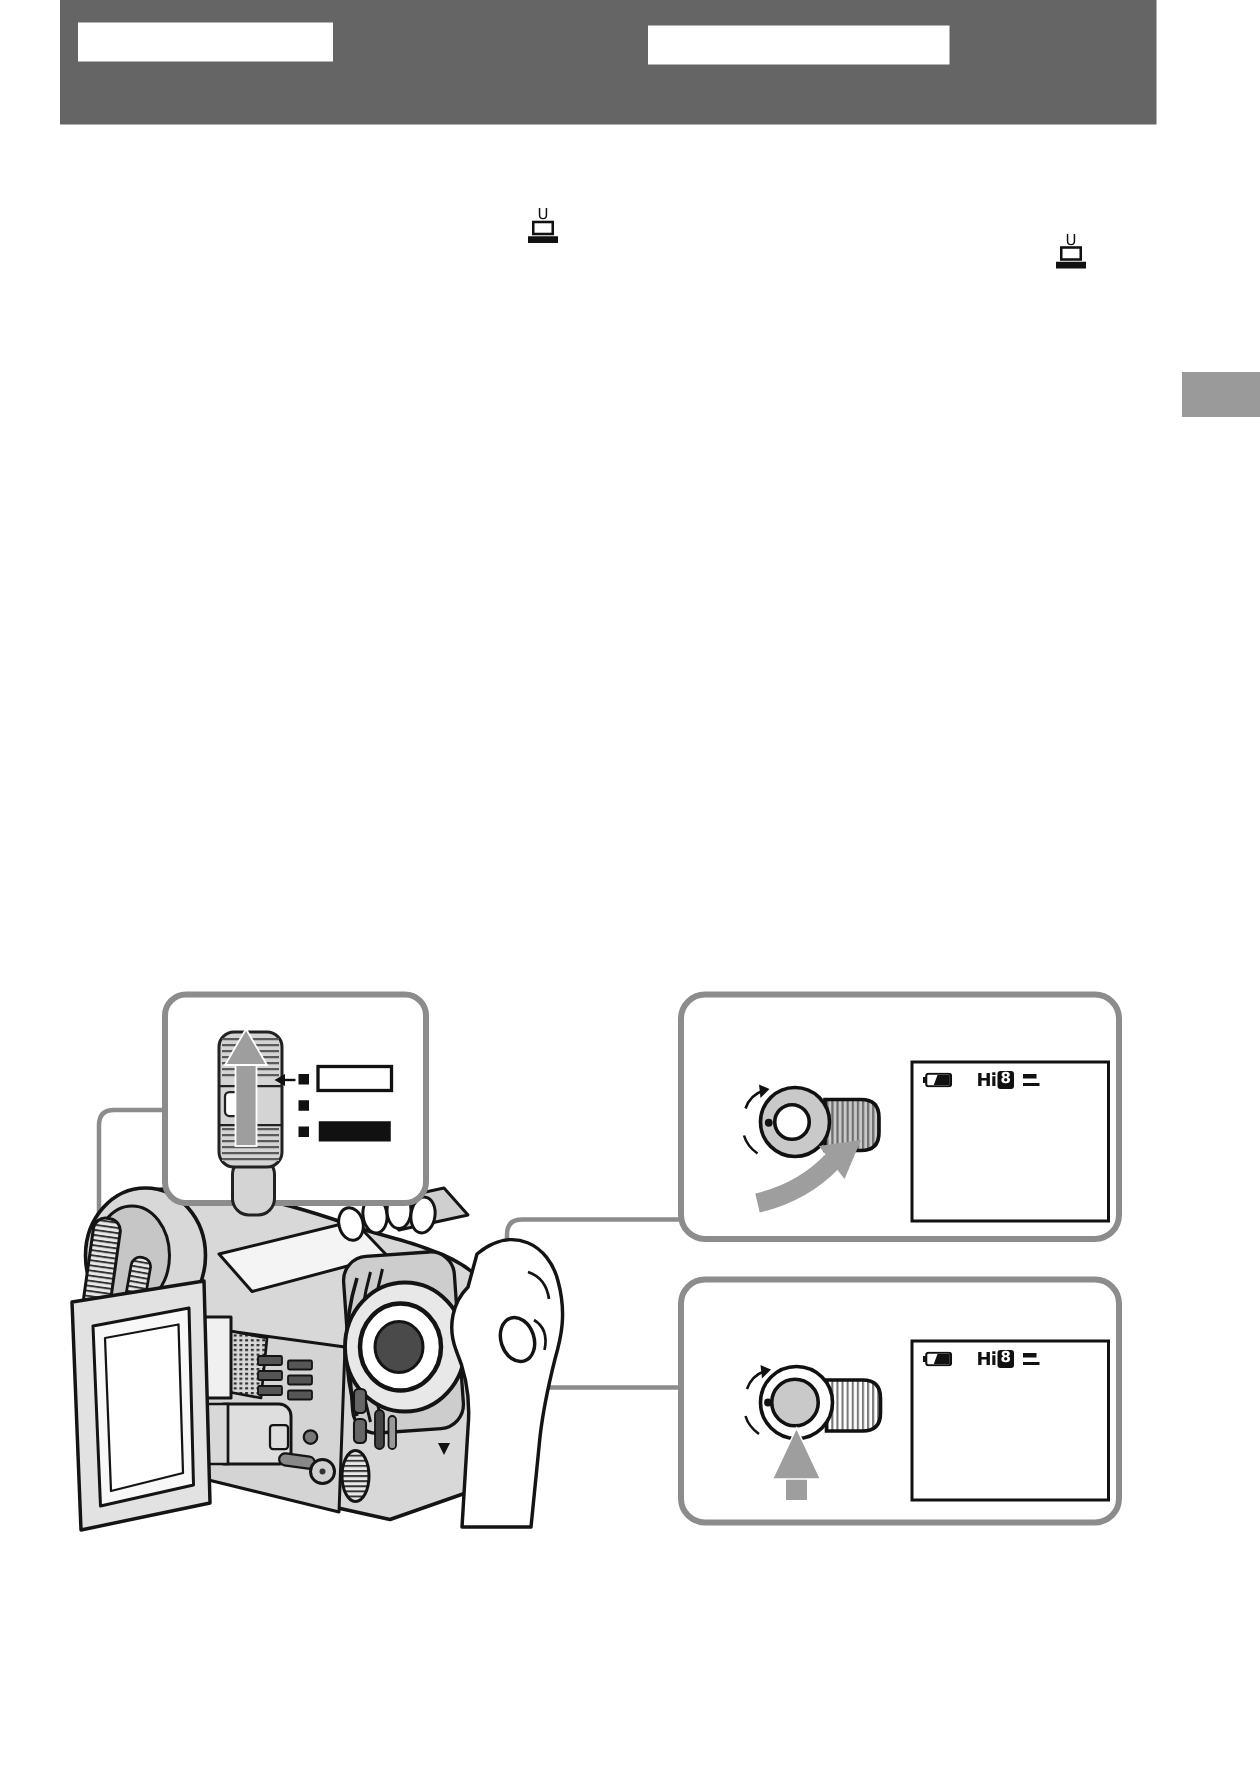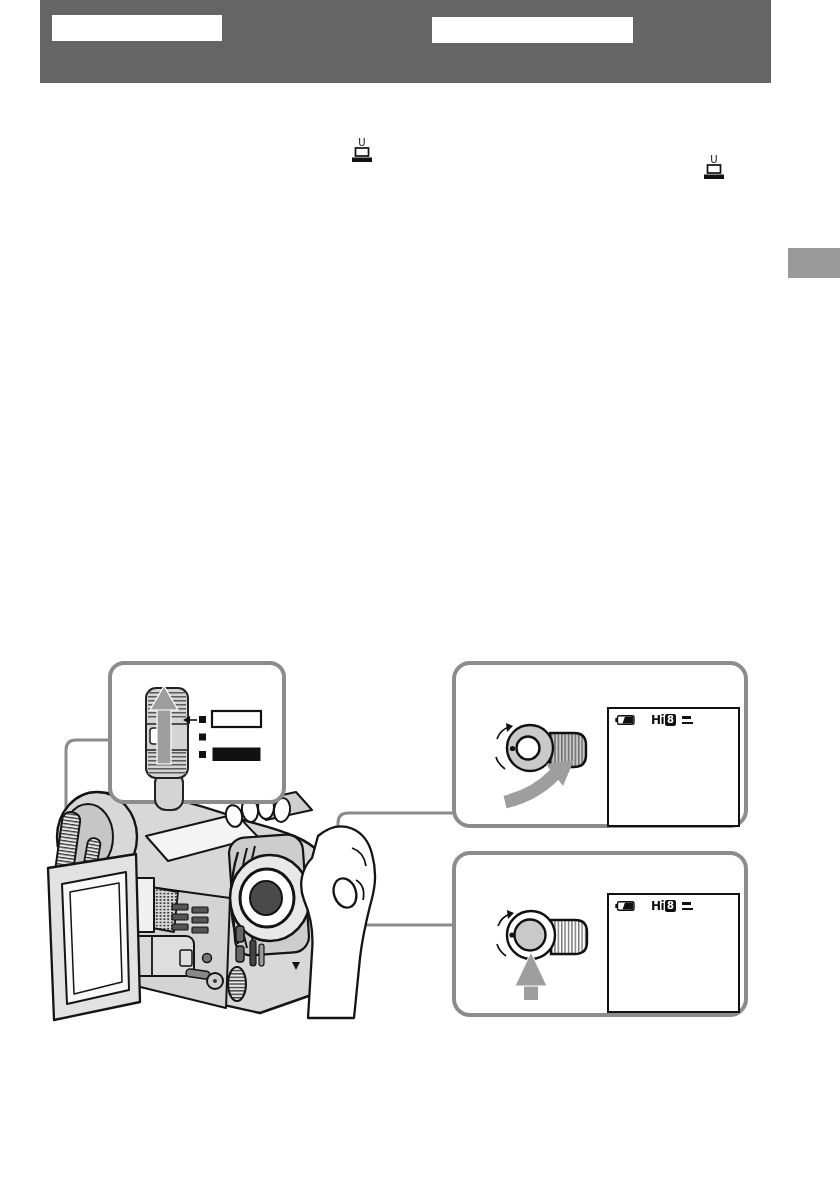--- a/index.html
+++ b/index.html
@@ -16,21 +16,21 @@
   
   .mini-icon { position:absolute; }
   .mini-icon.one { left:350px; top:136px; }
   .mini-icon.two { left:702px; top:153px; }
   
   .edge-tab { position:absolute; left:788px; top:248px; width:52px; height:30px; background:#9a9a9a; }
   
   .figure-svg { position:absolute; left:0; top:640px; width:840px; height:400px; }
   
   .display {
-    position:absolute; width:133px; height:120px; box-sizing:border-box;
+    position:absolute; width:133px; height:108px; box-sizing:border-box;
     border:2.5px solid #111; background:#fff;
   }
   .display.one { left:607px; top:707px; }
   .display.two { left:607px; top:893px; }
   .osd-row { display:flex; align-items:center; padding:4px 0 0 6px; }
   .hi8 { margin-left:16px; display:flex; align-items:center; }
   .hi8 .hi { font-weight:bold; font-size:12px; letter-spacing:-0.6px; color:#111; }
   .hi8 .eight {
     display:inline-block; margin-left:1px; width:11px; height:12px;
     background:#111; color:#fff; font-weight:bold; font-size:10px;

